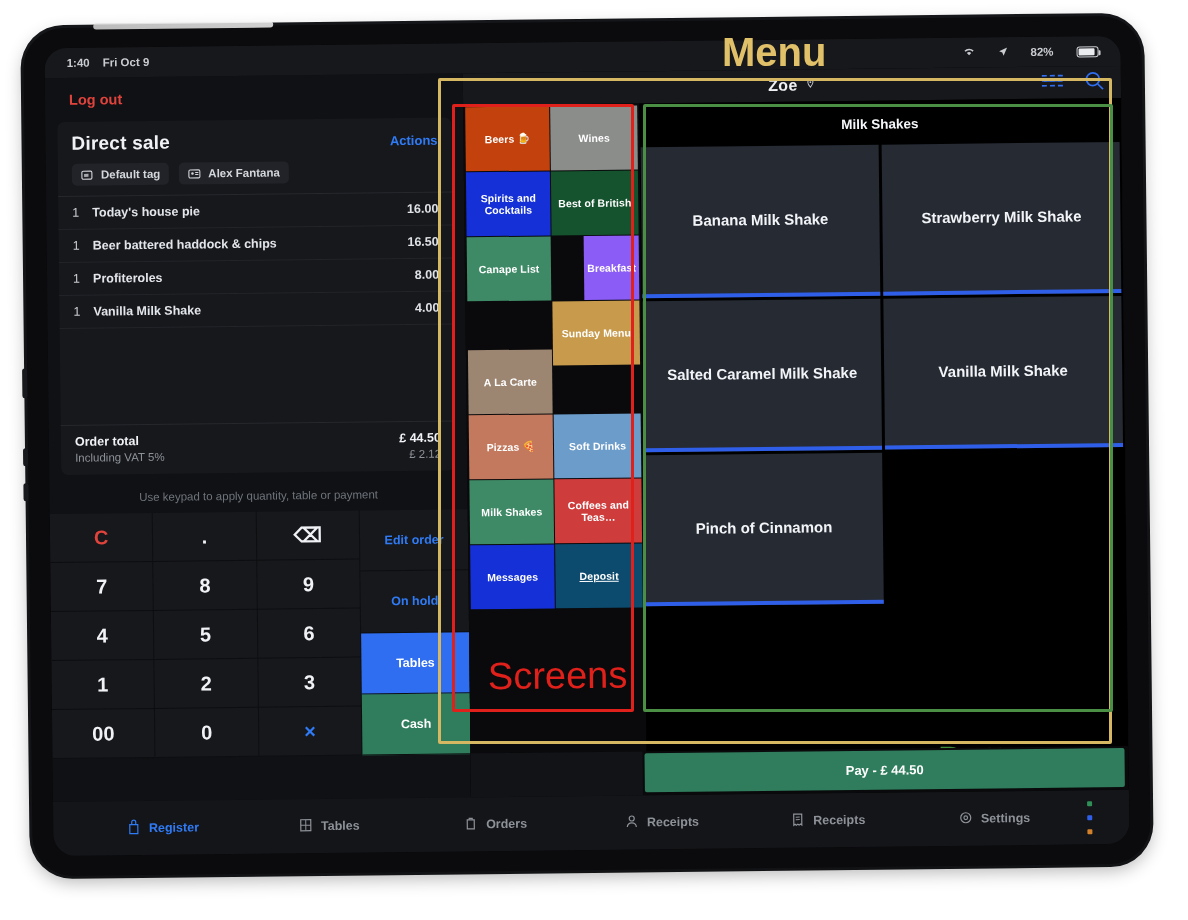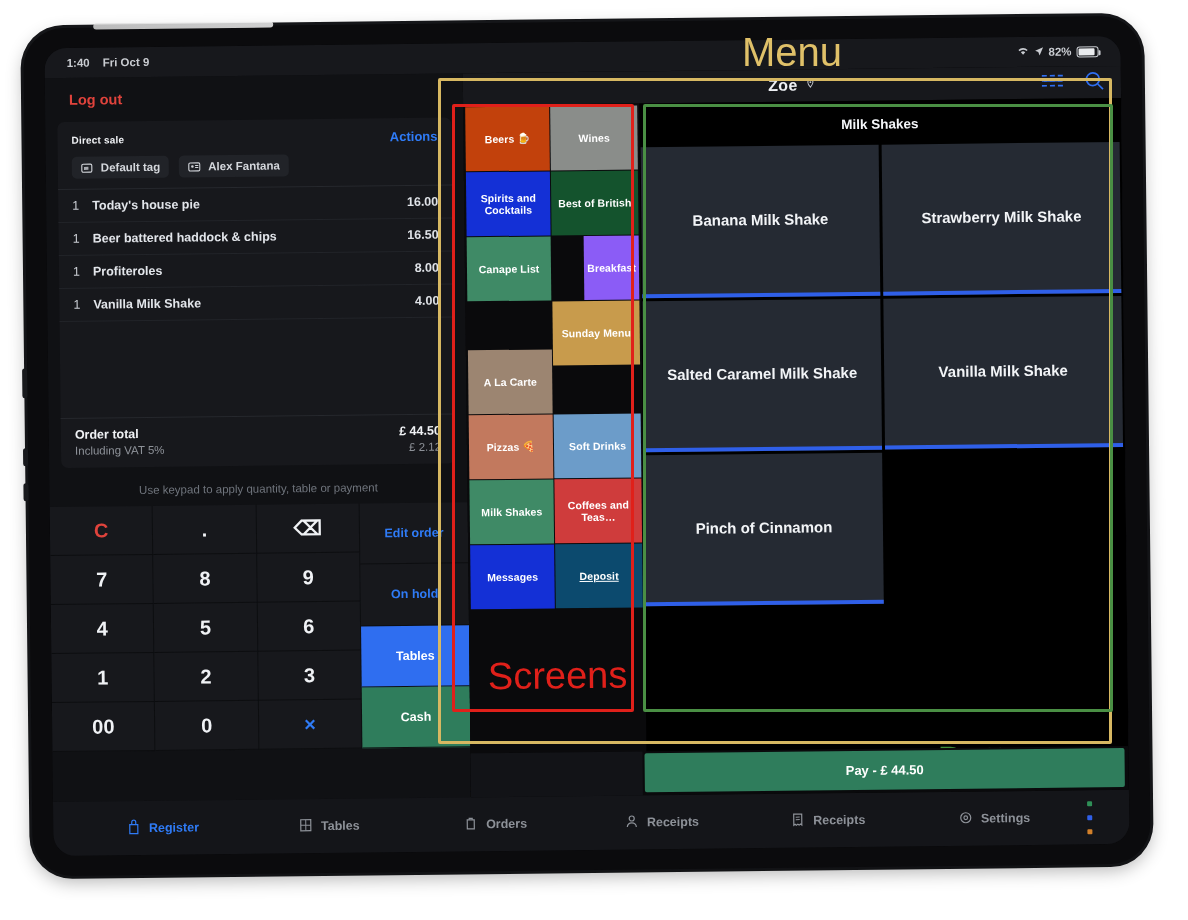--- a/index.html
+++ b/index.html
@@ -42,41 +42,41 @@
     overflow: hidden;
   }
 
   
   #statusbar{
     position:absolute; left:0; top:0; width:100%; height:30px;
     color:#c9ccd1; font-size:11.5px; display:flex; align-items:center;
     padding:0 22px; background:#17181c;
   }
   #statusbar .sb-left{display:flex; gap:13px; align-items:center; font-weight:600;}
-  #statusbar .sb-right{margin-left:auto; display:flex; gap:5px; align-items:flex-end; font-weight:600;}
+  #statusbar .sb-right{margin-left:auto; display:flex; gap:23px; align-items:flex-end; font-weight:600;}
   .batt{ width:22px; height:11px; border:1.4px solid #c9ccd1; border-radius:3px; position:relative;}
   .batt i{ position:absolute; left:1.2px; top:1.2px; bottom:1.2px; width:16px; background:#e9ebee; border-radius:1px;}
   .batt::after{content:""; position:absolute; right:-3.2px; top:3px; width:2px; height:5px; background:#c9ccd1; border-radius:0 1px 1px 0;}
 
   
   #leftpane{
     position:absolute; left:0; top:30px; width:418px; bottom:54px;
     background:#101114;
   }
   #logout{
     height:44px; display:flex; align-items:center; padding-left:24px;
     color:#e0433c; font-size:14.5px; font-weight:600;
   }
   .card{
     margin:0 12px; background:#17181c; border-radius:7px;
   }
   #saleheader{
     display:flex; align-items:center; padding:11px 14px 9px 14px;
   }
-  #saleheader .title{ color:#f0f2f5; font-size:10px; font-weight:700; letter-spacing:.2px;}
+  #saleheader .title{ color:#f0f2f5; font-size:19px; font-weight:700; letter-spacing:.2px;}
   #saleheader .actions{ margin-left:auto; color:#2f7bf6; font-size:13px; font-weight:600;}
   #chips{ display:flex; gap:10px; padding:0 14px 10px 14px;}
   .chip{
     display:flex; align-items:center; gap:7px;
     background:#212328; border-radius:5px; padding:5px 9px;
     color:#d4d7dc; font-size:11.5px; font-weight:600;
   }
   .chip svg{display:block}
   #lines{ border-top:1px solid #26282d; }
   .line{
@@ -186,21 +186,21 @@
   #navdots{ width:26px; display:flex; flex-direction:column; align-items:center; gap:9px;}
   #navdots i{ width:5px; height:5px; display:block; border-radius:1px;}
 
   
   .anno{ position:absolute; pointer-events:none; }
   #annoMenuBox{
     left:438px; top:78px; width:674px; height:666px;
     border:3px solid #d7b862; border-radius:2px;
   }
   #annoMenuLabel{
-    left:742px; top:30px; color:#e0c169; font-size:40px; font-weight:400; letter-spacing:0px;
+    left:722px; top:30px; color:#e0c169; font-size:40px; font-weight:700; letter-spacing:0px;
   }
   #annoScreensBox{
     left:452px; top:104px; width:182px; height:608px;
     border:3px solid #e0201a; border-radius:2px;
   }
   #annoButtonsBox{
     left:643px; top:104px; width:470px; height:608px;
     border:3px solid #4a8f44; border-radius:2px;
   }
 </style>

